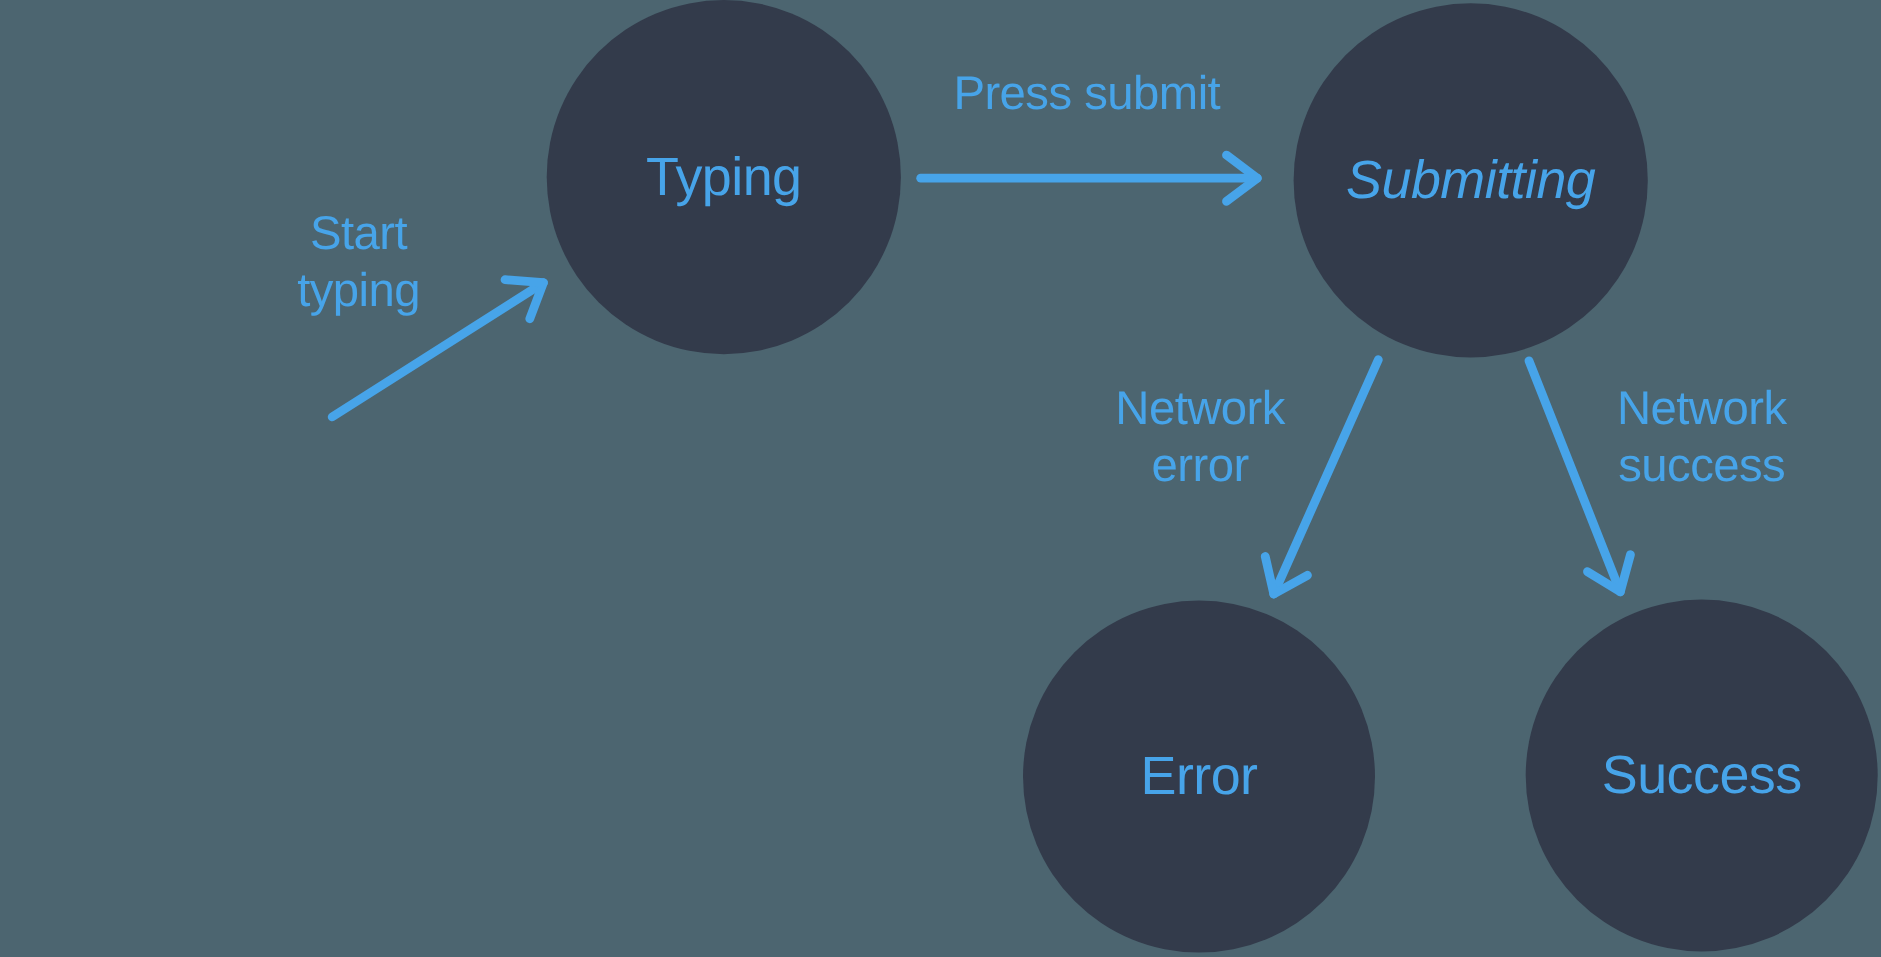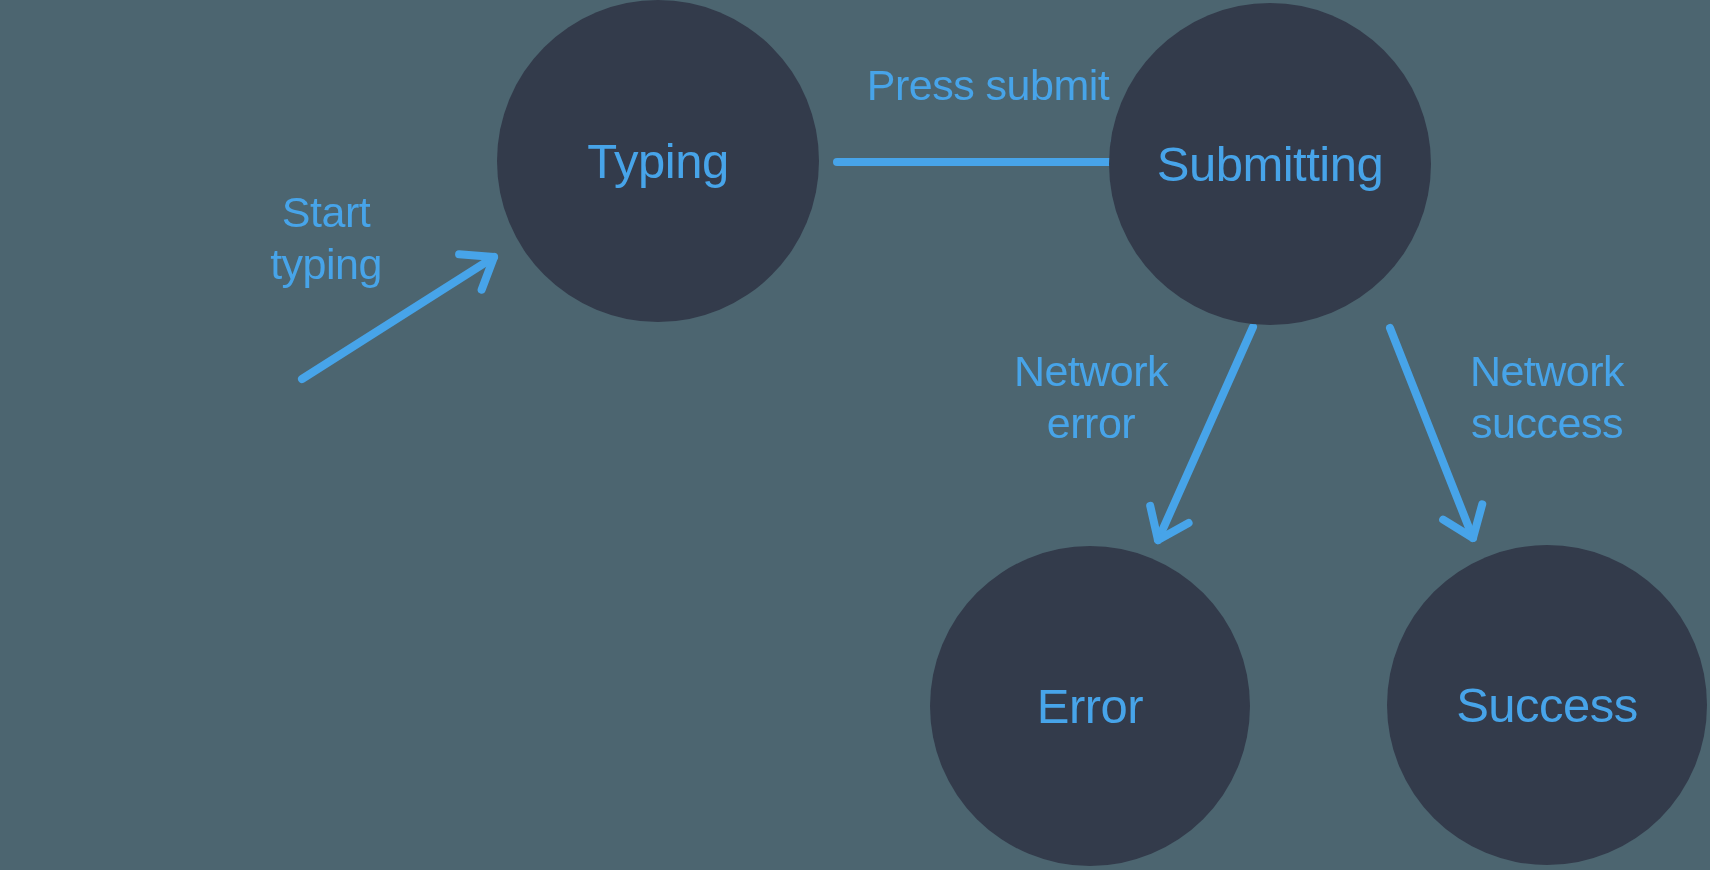--- a/index.html
+++ b/index.html
@@ -58,21 +58,21 @@
       </defs>
       <line x1="302" y1="379" x2="494" y2="257" stroke="#47A4E9" stroke-width="8" stroke-linecap="round" marker-end="url(#arrowhead)"></line>
       <line x1="837" y1="162" x2="1143" y2="162" stroke="#47A4E9" stroke-width="8" stroke-linecap="round" marker-end="url(#arrowhead)"></line>
       <line x1="1253" y1="327" x2="1158" y2="540" stroke="#47A4E9" stroke-width="8" stroke-linecap="round" marker-end="url(#arrowhead)"></line>
       <line x1="1390" y1="328" x2="1473" y2="538" stroke="#47A4E9" stroke-width="8" stroke-linecap="round" marker-end="url(#arrowhead)"></line>
     </svg>
 
   <div class="node" style="left: 497px; top: 0px; height: 322px; width: 322px;">
     <span class="node-label">Typing</span>
   </div>
-  <div class="node" style="left: 1109px; top: 3px; height: 322px; width: 322px;">
+  <div class="node" style="left: 1176px; top: 3px; height: 322px; width: 322px; font-style: italic;">
     <span class="node-label">Submitting</span>
   </div>
   <div class="node" style="left: 930px; top: 546px; height: 320px; width: 320px;">
     <span class="node-label">Error</span>
   </div>
   <div class="node" style="left: 1387px; top: 545px; height: 320px; width: 320px;">
     <span class="node-label">Success</span>
   </div>
 
   <div class="edge-label" style="left: 326px; top: 238px;">Start

